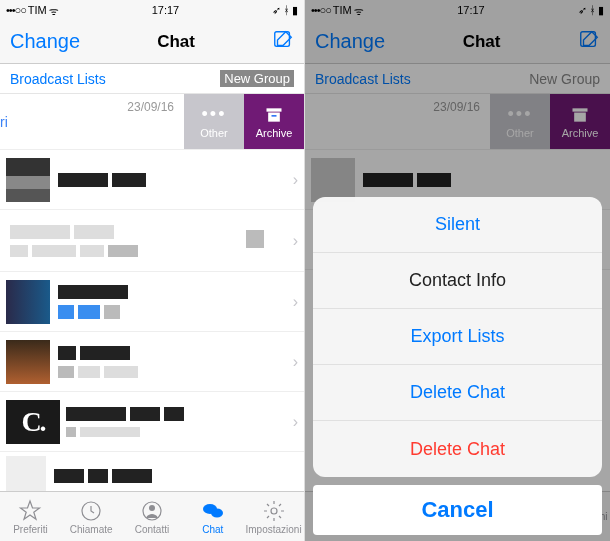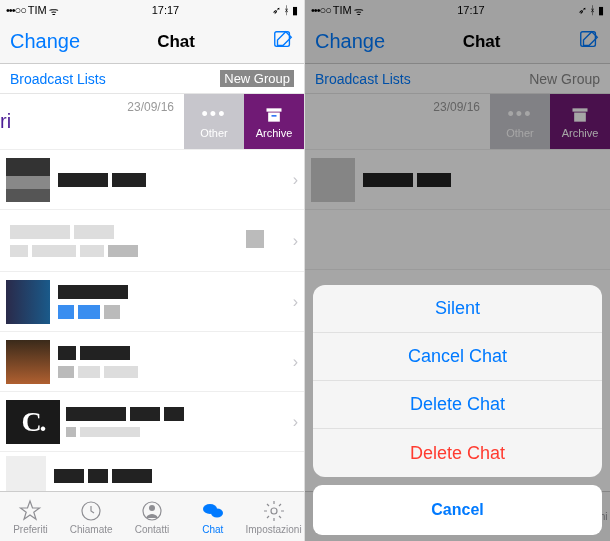--- a/index.html
+++ b/index.html
@@ -35,26 +35,26 @@
   .avatar { width: 44px; height: 44px; background: #ccc; margin-right: 8px; }
   .tab-bar { height: 50px; background: #f7f7f7; border-top: 1px solid #ccc; display: flex; }
   .tab { flex:1; display:flex; flex-direction:column; align-items:center; justify-content:center; font-size:10px; color:#8e8e93; gap:1px; }
   .tab.active { color:#007aff; }
   .tab svg { width:24px; height:24px; fill:#8e8e93; }
   .tab.active svg { fill:#007aff; }
   
   .dim { position:absolute; inset:0; background:rgba(0,0,0,0.35); }
   .sheet { position:absolute; left:8px; right:8px; bottom:6px; }
   .sheet-group { background:rgba(248,248,248,0.97); border-radius:12px; overflow:hidden; margin-bottom:8px; }
-  .sheet-item { height:48px; display:flex; align-items:center; justify-content:center; font-size:18px; color:#007aff; border-bottom:1px solid #e0e0e0; }
+  .sheet-item { height:56px; display:flex; align-items:center; justify-content:center; font-size:18px; color:#007aff; border-bottom:1px solid #e0e0e0; }
   .sheet-item:last-child { border-bottom:none; }
   .sheet-item.dark { color:#222; }
   .sheet-item.red { color:#ff3b30; }
-  .sheet-cancel { background:#fff; border-radius:9px; height:50px; display:flex; align-items:center; justify-content:center; font-size:16px; font-weight:600; color:#007aff; }
-  .row .name-cut { font-size:20px; color:#4c1d95; }
+  .sheet-cancel { background:#fff; border-radius:4px; height:50px; display:flex; align-items:center; justify-content:center; font-size:22px; font-weight:600; color:#007aff; }
+  .row .name-cut { font-size:14px; color:#3b82f6; }
   .c-logo { width:54px; height:44px; background:#1a1a1a; color:#fff; display:flex; align-items:center; justify-content:center; font-family:Georgia,serif; font-size:28px; font-weight:bold; margin-right:6px; letter-spacing:-2px;}
 </style>
 </head>
 <body>
 
 <div class="phone">
   <div class="status-bar">
     <div class="status-left">
       <span class="dots">•••○○</span>
       <span>TIM</span>
@@ -301,19 +301,20 @@
     <div class="tab">
         <span>Impostazioni</span>
       </div>
   </div>
 
   <div class="dim"></div>
 
   <div class="sheet">
     <div class="sheet-group">
       <div class="sheet-item">Silent</div>
-      <div class="sheet-item">Cancel Chat</div>
+      <div class="sheet-item dark">Contact Info</div>
+      <div class="sheet-item">Export Lists</div>
       <div class="sheet-item">Delete Chat</div>
       <div class="sheet-item red">Delete Chat</div>
     </div>
     <div class="sheet-cancel">Cancel</div>
   </div>
 </div>
 
 </body></html>

